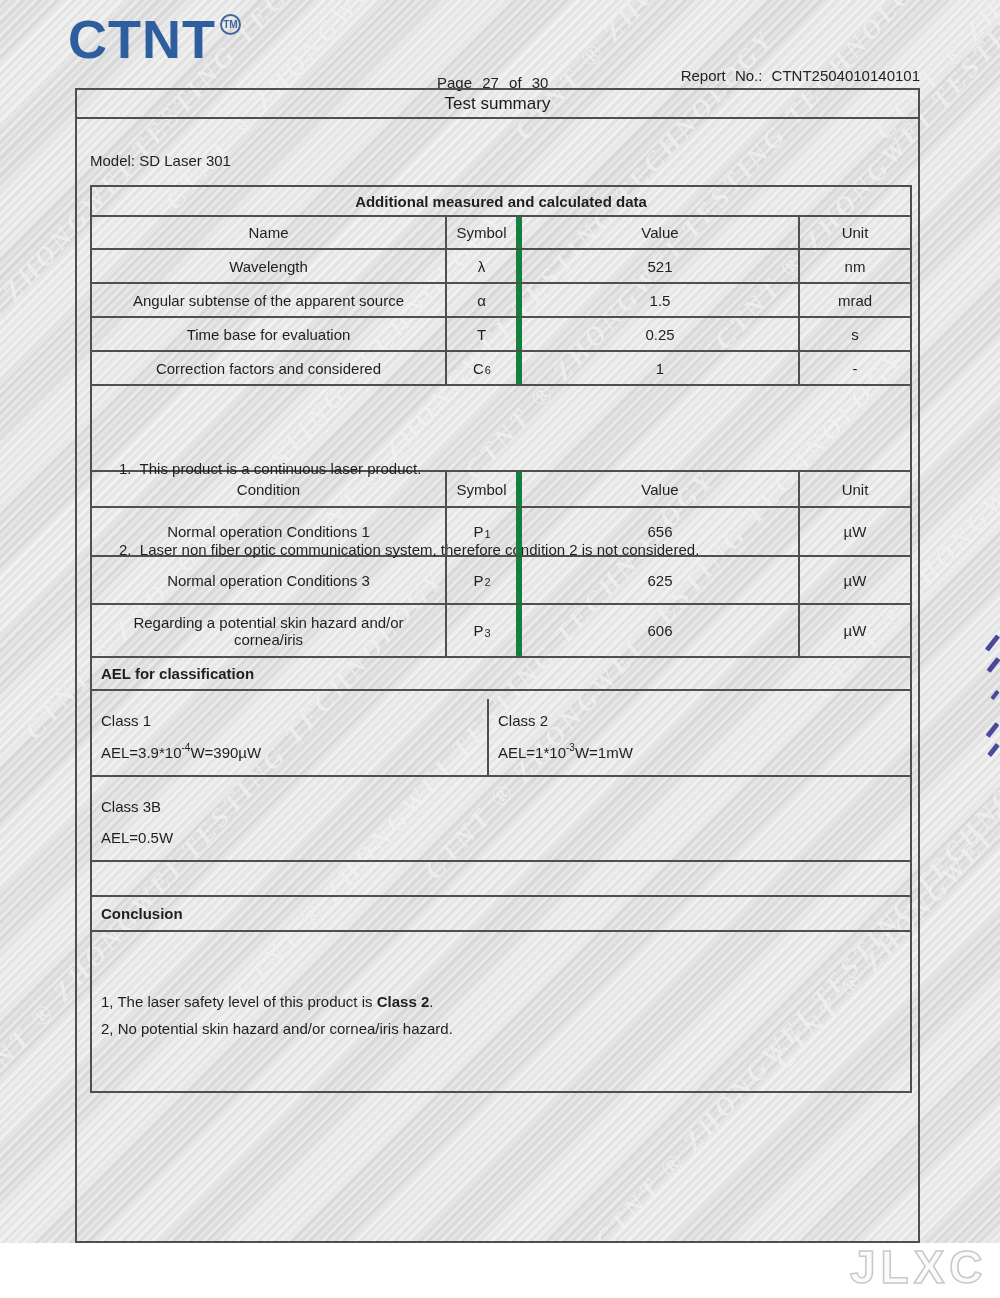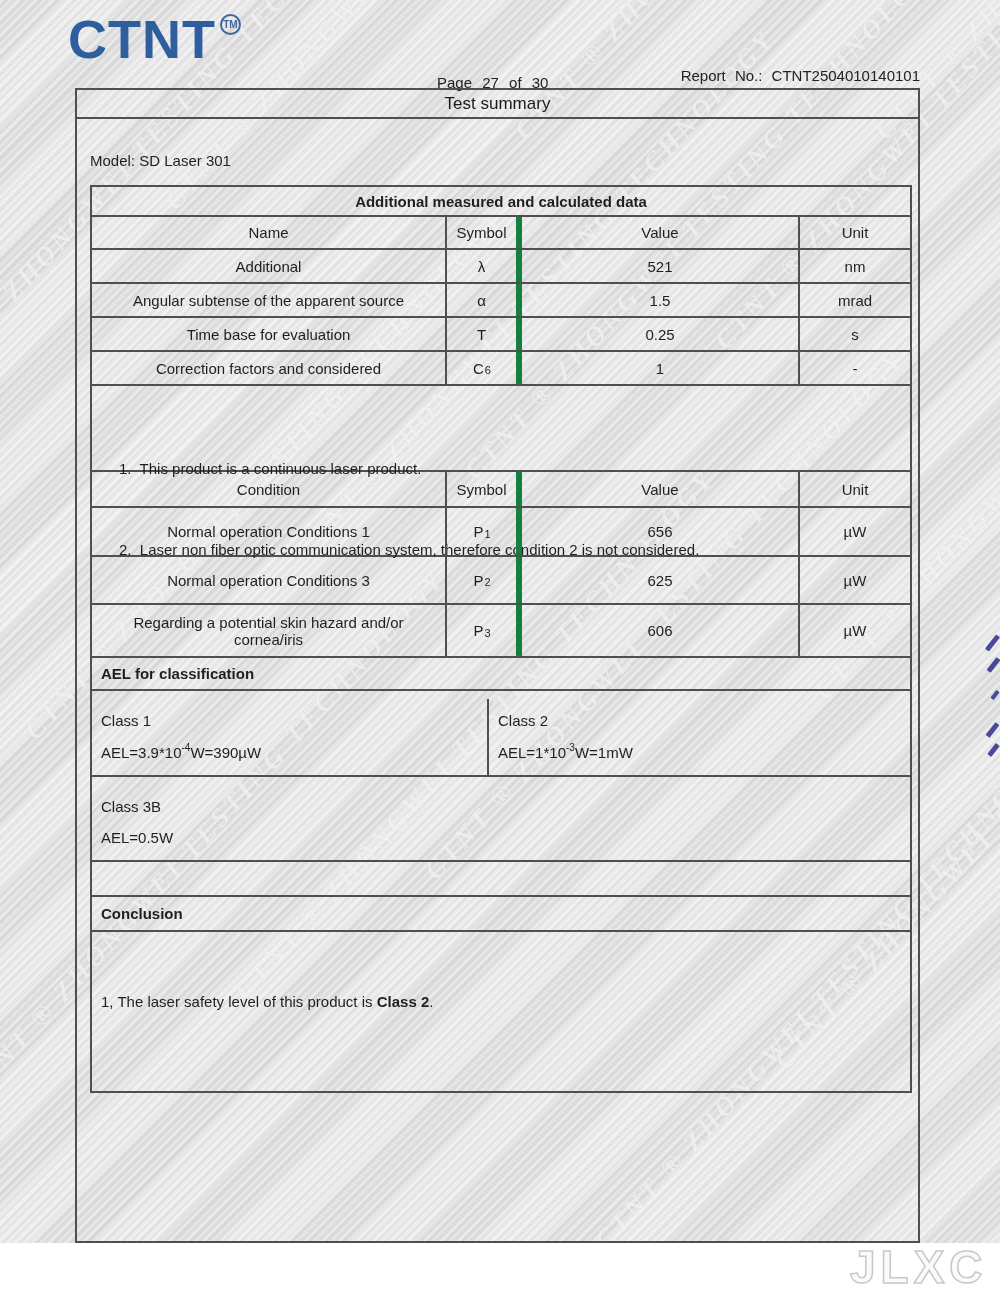--- a/index.html
+++ b/index.html
@@ -138,21 +138,21 @@
     </div>
 
     <div class="row h33">
       <div class="cell c-name">Name</div>
       <div class="cell c-sym">Symbol</div>
       <div class="cell c-val">Value</div>
       <div class="cell c-unit">Unit</div>
     </div>
 
     <div class="row h34">
-      <div class="cell c-name">Additional</div>
+      <div class="cell c-name">Wavelength</div>
       <div class="cell c-sym">
           <span>λ</span>
         </div>
       <div class="cell c-val">521</div>
       <div class="cell c-unit">nm</div>
     </div>
     <div class="row h34">
       <div class="cell c-name">Angular subtense of the apparent source</div>
       <div class="cell c-sym">
           <span>α</span>
@@ -249,20 +249,21 @@
       <div class="cell full"></div>
     </div>
 
     <div class="row h35">
       <div class="cell full bold left-pad">Conclusion</div>
     </div>
 
     <div class="row h159">
       <div class="conclusion-body">
         <div><span>1, The laser safety level of this product is </span><span class="bold">Class 2</span><span>.</span></div>
+        <div>2, No potential skin hazard and/or cornea/iris hazard.</div>
       </div>
     </div>
   </div>
 </div>
 
 <div class="jlxc">JLXC</div>
 
 <div class="edge-mark" id="em1"></div>
 <div class="edge-mark" id="em2"></div>
 <div class="edge-mark" id="em3"></div>

